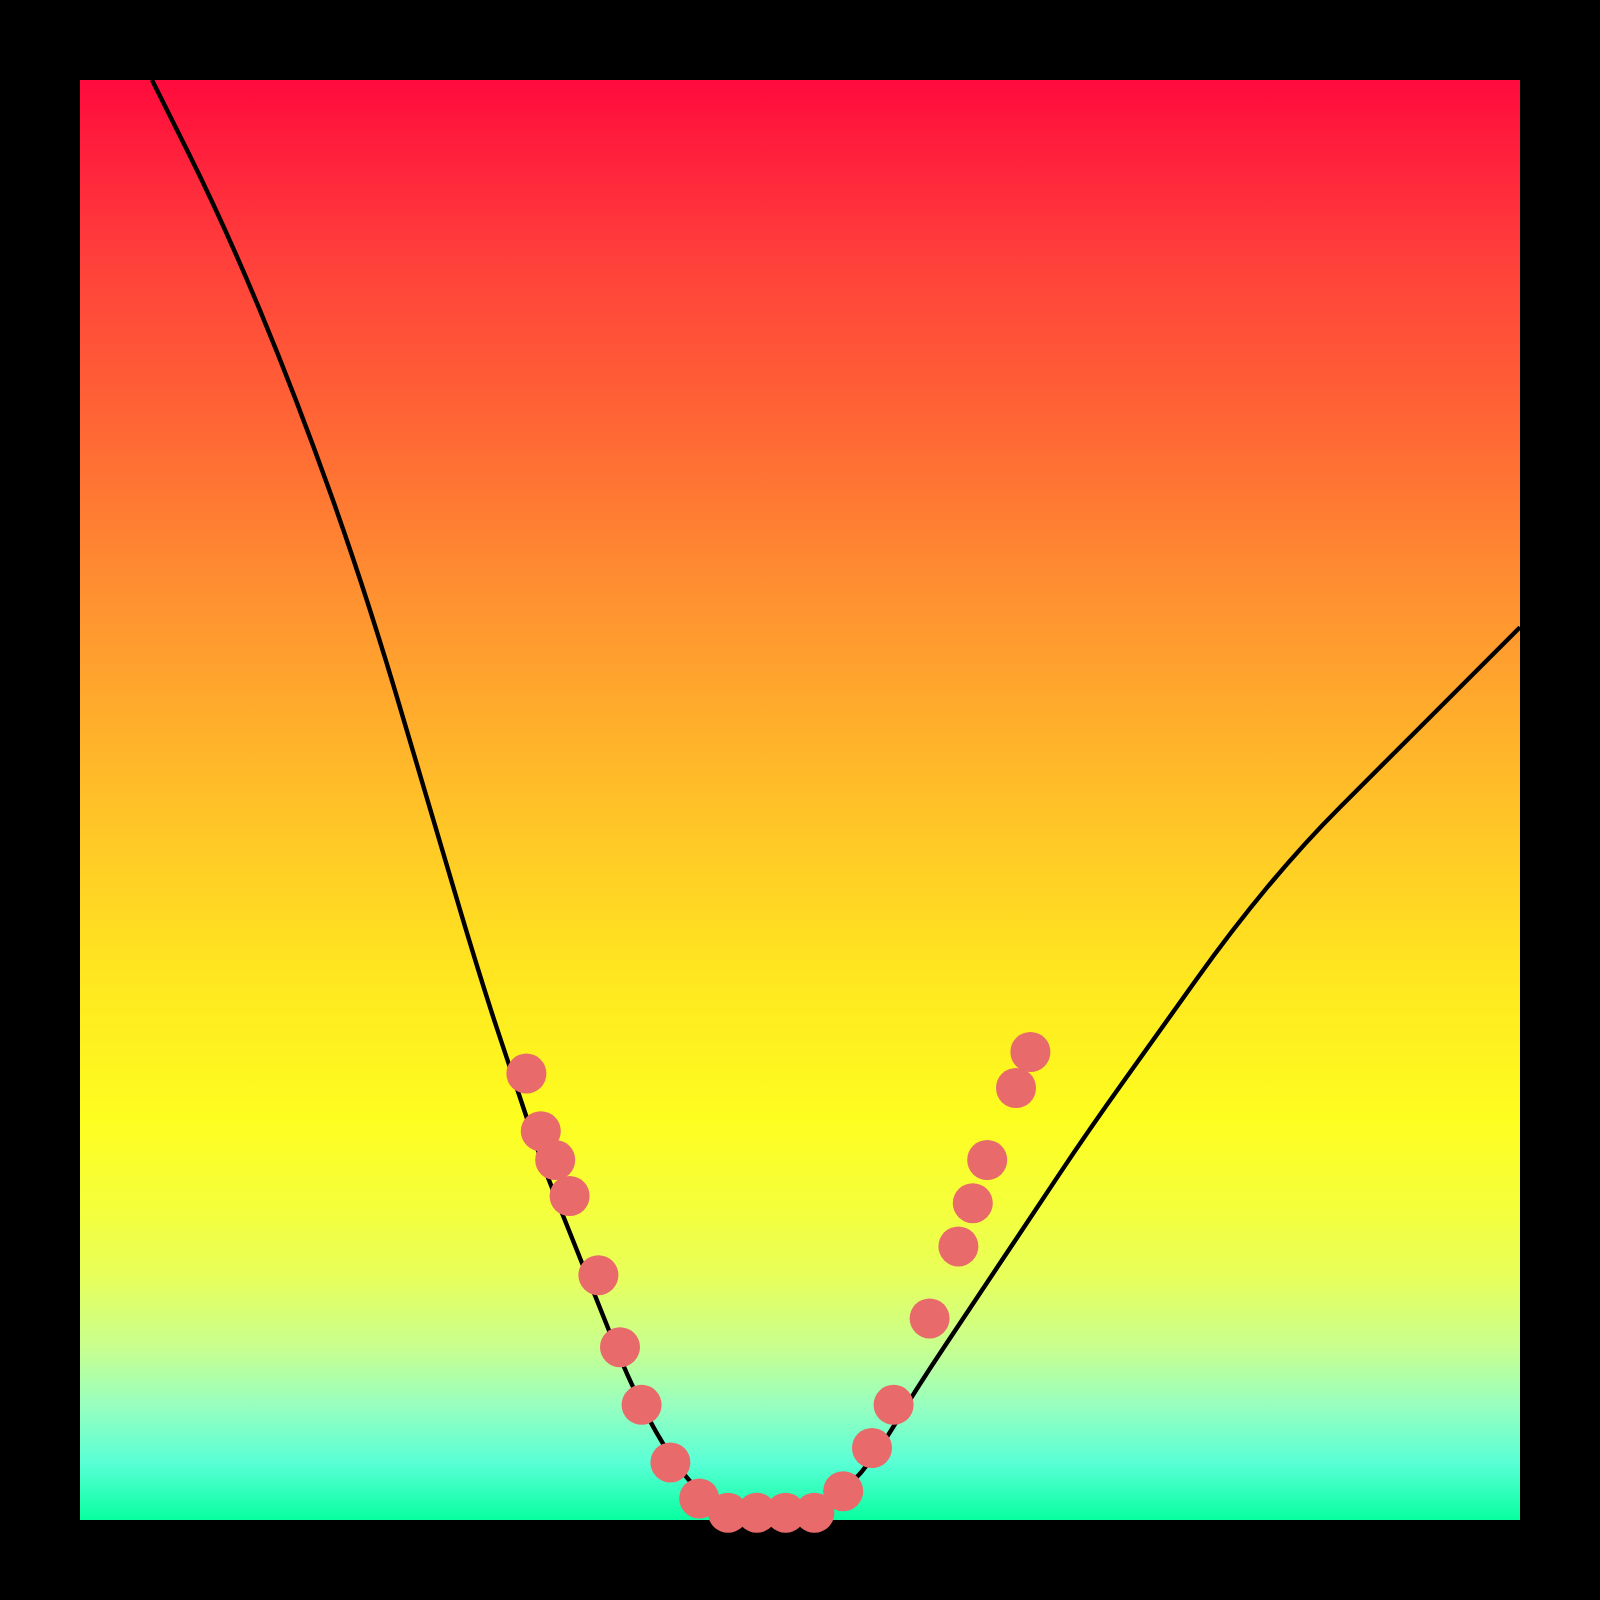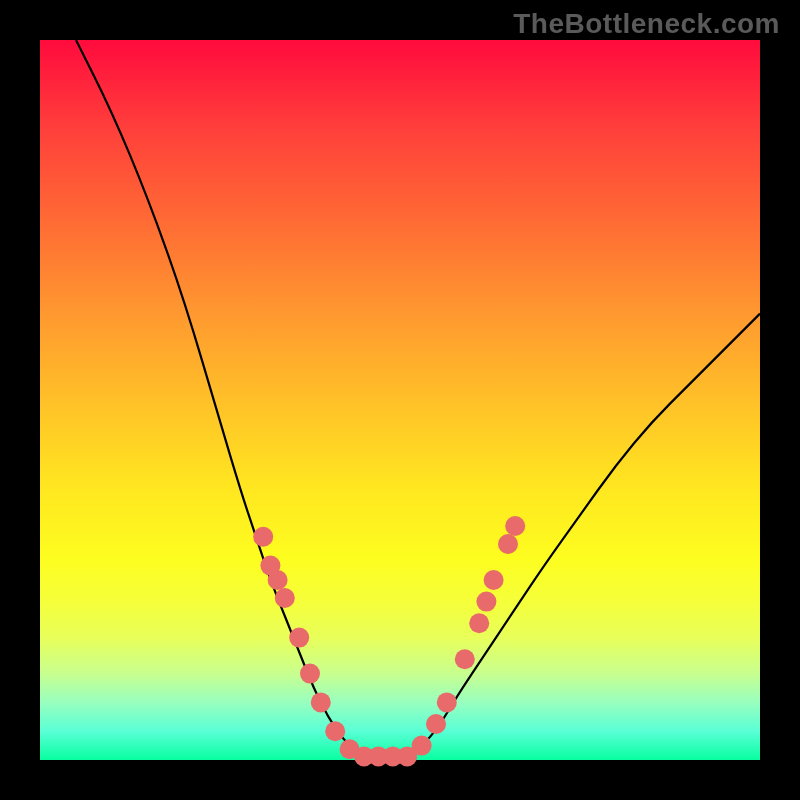--- a/index.html
+++ b/index.html
@@ -87,14 +87,13 @@
         <circle cx="406.8" cy="662.4" r="10" fill="#e86a6a"></circle>
         <circle cx="424.8" cy="619.2" r="10" fill="#e86a6a"></circle>
         <circle cx="439.2" cy="583.2" r="10" fill="#e86a6a"></circle>
         <circle cx="446.4" cy="561.6" r="10" fill="#e86a6a"></circle>
         <circle cx="453.6" cy="540.0" r="10" fill="#e86a6a"></circle>
         <circle cx="468.0" cy="504.0" r="10" fill="#e86a6a"></circle>
         <circle cx="475.2" cy="486.0" r="10" fill="#e86a6a"></circle>
       </g>
   </svg>
 
-  <div class="watermark">TheBottleneck.com</div>
 </div>
 
 </body></html>

